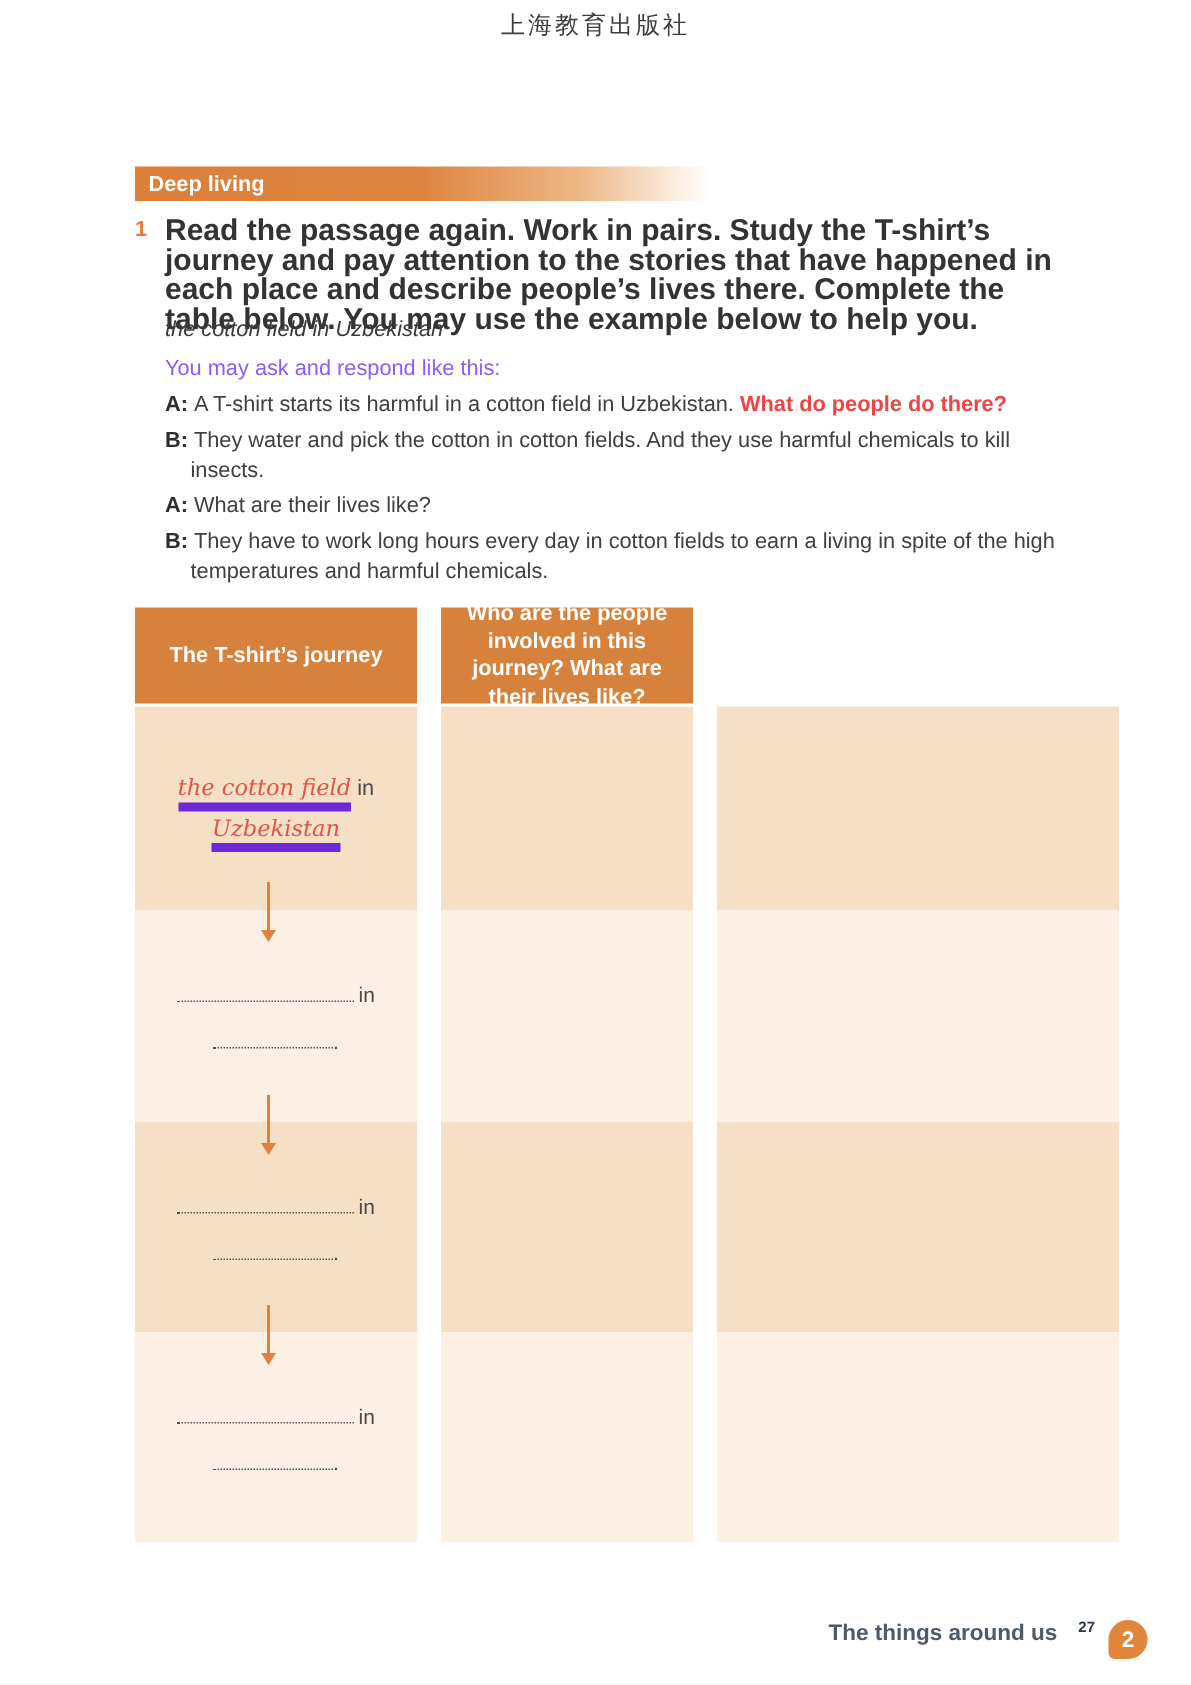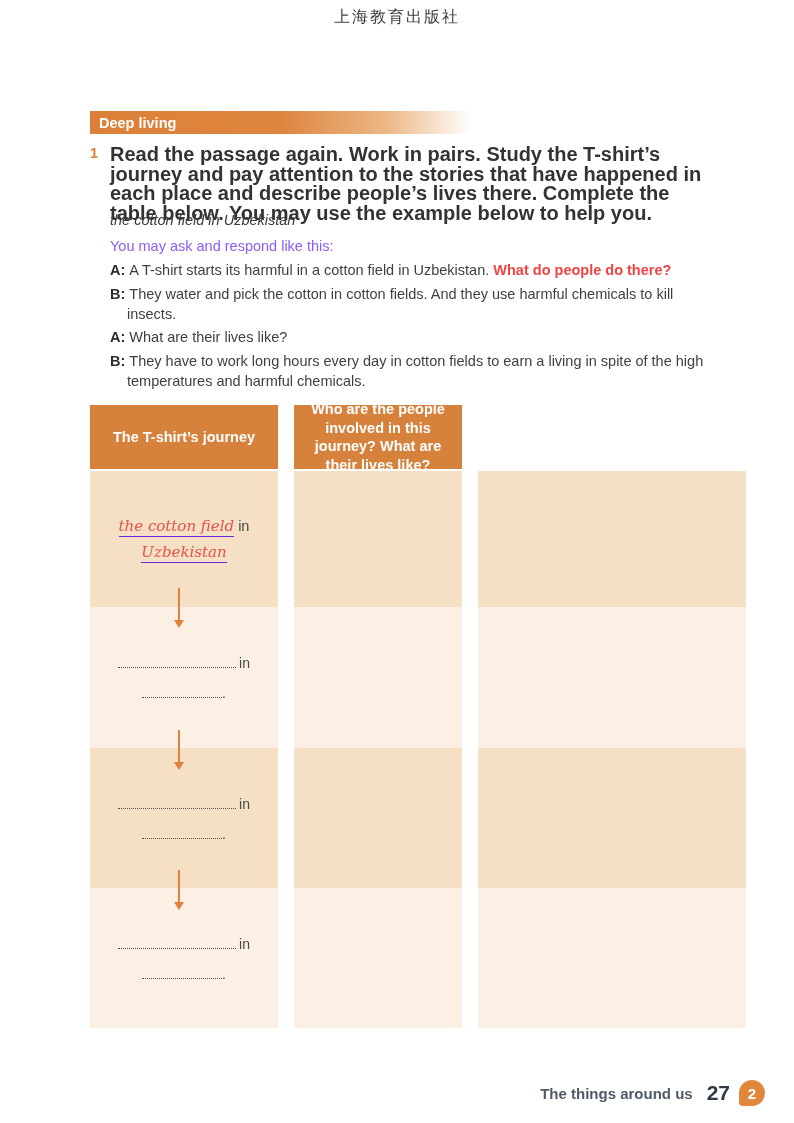--- a/index.html
+++ b/index.html
@@ -61,21 +61,21 @@
   .r2 .cell { height:141px; }
   .r3 .cell { height:140px; }
   .r4 .cell { height:140px; }
   
   .place-cell {
     display:flex; align-items:center; justify-content:center; text-align:center;
   }
   .hand-block { line-height:26px; font-size:15px; }
   .hw {
     font-family:"DejaVu Serif", serif; font-style:italic;
-    color:#E2544A; border-bottom:1px solid #6d28d9; padding-bottom:1px;
+    color:#E2544A; border-bottom:6px solid #6d28d9; padding-bottom:1px;
   }
   .plain-in { color:#4a4a4a; font-size:14.5px; }
   
   .blank-cell {
     display:flex; flex-direction:column; align-items:center; padding-top:48px;
   }
   .blank-line { line-height:16px; white-space:nowrap; }
   .blank-line + .blank-line { margin-top:14px; }
   .dots {
     display:inline-block; border-bottom:1.5px dotted #5a5248; height:13px; vertical-align:baseline;
@@ -94,24 +94,24 @@
     width:0; height:0;
     border-left:5px solid transparent; border-right:5px solid transparent;
     border-top:8px solid #E0823C;
   }
   .arrow-1 { top:183px; }
   .arrow-2 { top:325px; }
   .arrow-3 { top:465px; }
   
   .footer {
     position:absolute; top:1080px; right:29px;
-    display:flex; align-items:center;
+    display:flex; 
   }
   .footer-title { color:#4E5A68; font-weight:bold; font-size:15px; }
-  .footer-page { color:#2E3A48; font-weight:bold; font-size:21px; margin-left:14px; }
+  .footer-page { color:#2E3A48; font-weight:bold; font-size:10px; margin-left:14px; }
   .footer-badge {
     width:26px; height:26px; margin-left:9px;
     background:#E0873C; border-radius:50% 50% 50% 4px;
     display:flex; align-items:center; justify-content:center;
     color:#ffffff; font-weight:bold; font-size:15px;
   }
 </style>
 </head>
 <body>
 

